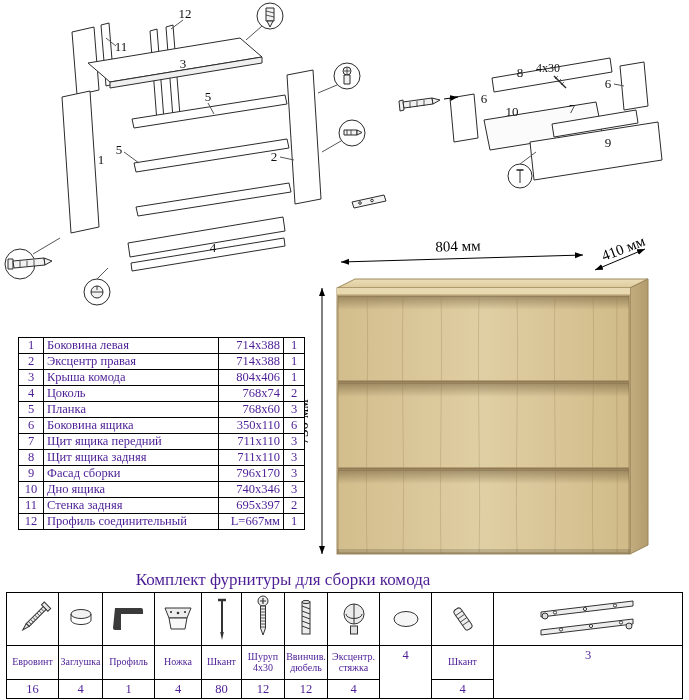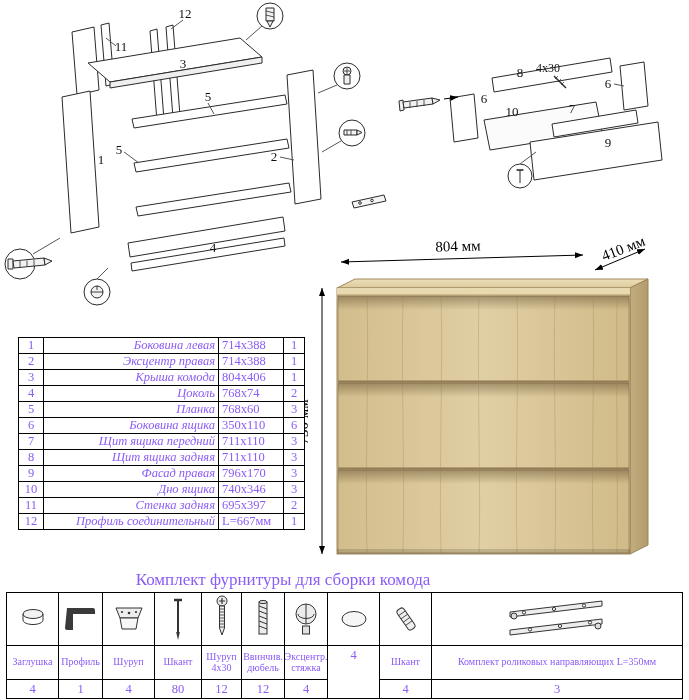--- a/index.html
+++ b/index.html
@@ -1,25 +1,25 @@
 <!DOCTYPE html>
 <html><head>
 <meta charset="utf-8">
 <style>
   html,body{margin:0;padding:0;background:#fff;}
   #page{position:relative;width:689px;height:700px;background:#fff;overflow:hidden;
-        font-family:"Liberation Serif",serif;color:#8b5cf6;}
+        font-family:"Liberation Serif",serif;color:#4c1d95;}
   svg text{font-family:"Liberation Serif",serif;}
 
   
   .parts-table{position:absolute;left:18px;top:337px;border-collapse:collapse;font-size:12.5px;background:#fff;}
   .parts-table td{border:1px solid #000;padding:0 3px;height:15px;line-height:15px;white-space:nowrap;}
   td.pt-num{width:18px;text-align:center;}
-  td.pt-name{width:168px;text-align:right;font-style:italic;}
-  td.pt-size{width:58px;text-align:left;}
+  td.pt-name{width:168px;text-align:left;}
+  td.pt-size{width:58px;text-align:right;}
   td.pt-qty{width:14px;text-align:center;}
 
   
   .hw-title{position:absolute;top:570px;left:0;width:566px;text-align:center;font-size:17px;}
   .hw-table{position:absolute;left:6px;top:592px;width:677px;display:flex;border:1px solid #000;box-sizing:border-box;background:#fff;}
   .hw-col{display:flex;flex-direction:column;border-right:1px solid #000;box-sizing:border-box;flex:0 0 auto;}
   .hw-col:last-child{border-right:none;flex:1 1 auto;}
   .hw-col:nth-child(1){width:52px}.hw-col:nth-child(2){width:44px}.hw-col:nth-child(3){width:52px}
   .hw-col:nth-child(4){width:47px}.hw-col:nth-child(5){width:40px}.hw-col:nth-child(6){width:43px}
   .hw-col:nth-child(7){width:43px}.hw-col:nth-child(8){width:52px}.hw-col:nth-child(9){width:52px}
@@ -290,21 +290,21 @@
           <td class="pt-qty">3</td>
         </tr>
         <tr>
           <td class="pt-num">8</td>
           <td class="pt-name">Щит ящика задняя</td>
           <td class="pt-size">711x110</td>
           <td class="pt-qty">3</td>
         </tr>
         <tr>
           <td class="pt-num">9</td>
-          <td class="pt-name">Фасад правая</td>
+          <td class="pt-name">Фасад сборки</td>
           <td class="pt-size">796x170</td>
           <td class="pt-qty">3</td>
         </tr>
         <tr>
           <td class="pt-num">10</td>
           <td class="pt-name">Дно ящика</td>
           <td class="pt-size">740x346</td>
           <td class="pt-qty">3</td>
         </tr>
         <tr>
@@ -317,20 +317,34 @@
           <td class="pt-num">12</td>
           <td class="pt-name">Профиль соединительный</td>
           <td class="pt-size">L=667мм</td>
           <td class="pt-qty">1</td>
         </tr>
       </tbody>
   </table>
 
   <div class="hw-title">Комплект фурнитуры для сборки комода</div>
   <div class="hw-table">
+      <div class="hw-col">
+        <div class="hw-icon">
+          <svg width="46" height="46" viewBox="0 0 46 46">
+            <g transform="rotate(45 23 23)" stroke="#333" fill="#e9e9e9">
+              <rect x="19" y="3" width="9" height="4"></rect>
+              <rect x="21.5" y="7" width="4" height="24"></rect>
+              <path d="M21.5 10h4M21.5 13h4M21.5 16h4M21.5 19h4M21.5 22h4M21.5 25h4M21.5 28h4" stroke-width="0.8"></path>
+              <path d="M21.5 31 L23.5 38 L25.5 31 Z"></path>
+            </g>
+          </svg>
+        </div>
+        <div class="hw-name">Евровинт</div>
+        <div class="hw-qty">16</div>
+      </div>
       <div class="hw-col">
         <div class="hw-icon">
           <svg width="30" height="28" viewBox="0 0 30 28">
             <g stroke="#333" fill="#f2f2f2">
               <ellipse cx="15" cy="9" rx="10" ry="4.5"></ellipse>
               <path d="M5 9v6c0 2.5 4.5 4.5 10 4.5s10-2 10-4.5V9" fill="none"></path>
             </g>
           </svg>
         </div>
         <div class="hw-name">Заглушка</div>
@@ -350,21 +364,21 @@
           <svg width="40" height="32" viewBox="0 0 40 32">
             <g stroke="#333" fill="#ededed">
               <path d="M7 5 L33 5 L29 15 L11 15 Z"></path>
               <path d="M11 15 L29 15 L27 26 L13 26 Z" fill="#f7f7f7"></path>
               <circle cx="20" cy="10" r="1.3" fill="#333" stroke="none"></circle>
               <circle cx="13" cy="9" r="1.1" fill="#333" stroke="none"></circle>
               <circle cx="27" cy="9" r="1.1" fill="#333" stroke="none"></circle>
             </g>
           </svg>
         </div>
-        <div class="hw-name">Шуруп</div>
+        <div class="hw-name">Ножка</div>
         <div class="hw-qty">4</div>
       </div>
       <div class="hw-col">
         <div class="hw-icon">
           <svg width="14" height="46" viewBox="0 0 14 46">
             <g stroke="#333">
               <line x1="3" y1="4" x2="11" y2="4" stroke-width="2.5"></line>
               <line x1="7" y1="5" x2="7" y2="37" stroke-width="2"></line>
               <path d="M7 44 L5.2 36 L8.8 36 Z" fill="#333" stroke="none"></path>
             </g>
@@ -444,18 +458,17 @@
               <circle cx="80" cy="9.5" r="1.6" fill="#fff"></circle>
               <circle cx="10" cy="20" r="3" fill="#ddd"></circle>
               <path d="M6 34 L98 23 L98 28 L6 39 Z"></path>
               <circle cx="26" cy="33.5" r="1.6" fill="#fff"></circle>
               <circle cx="56" cy="30" r="1.6" fill="#fff"></circle>
               <circle cx="86" cy="26.5" r="1.6" fill="#fff"></circle>
               <circle cx="94" cy="30" r="3" fill="#ddd"></circle>
             </g>
           </svg>
         </div>
-        <div class="hw-name">Комплект роликовых направляющих L=350мм</div>
         <div class="hw-qty">3</div>
       </div>
     </div>
 
 </div>
 
 </body></html>

